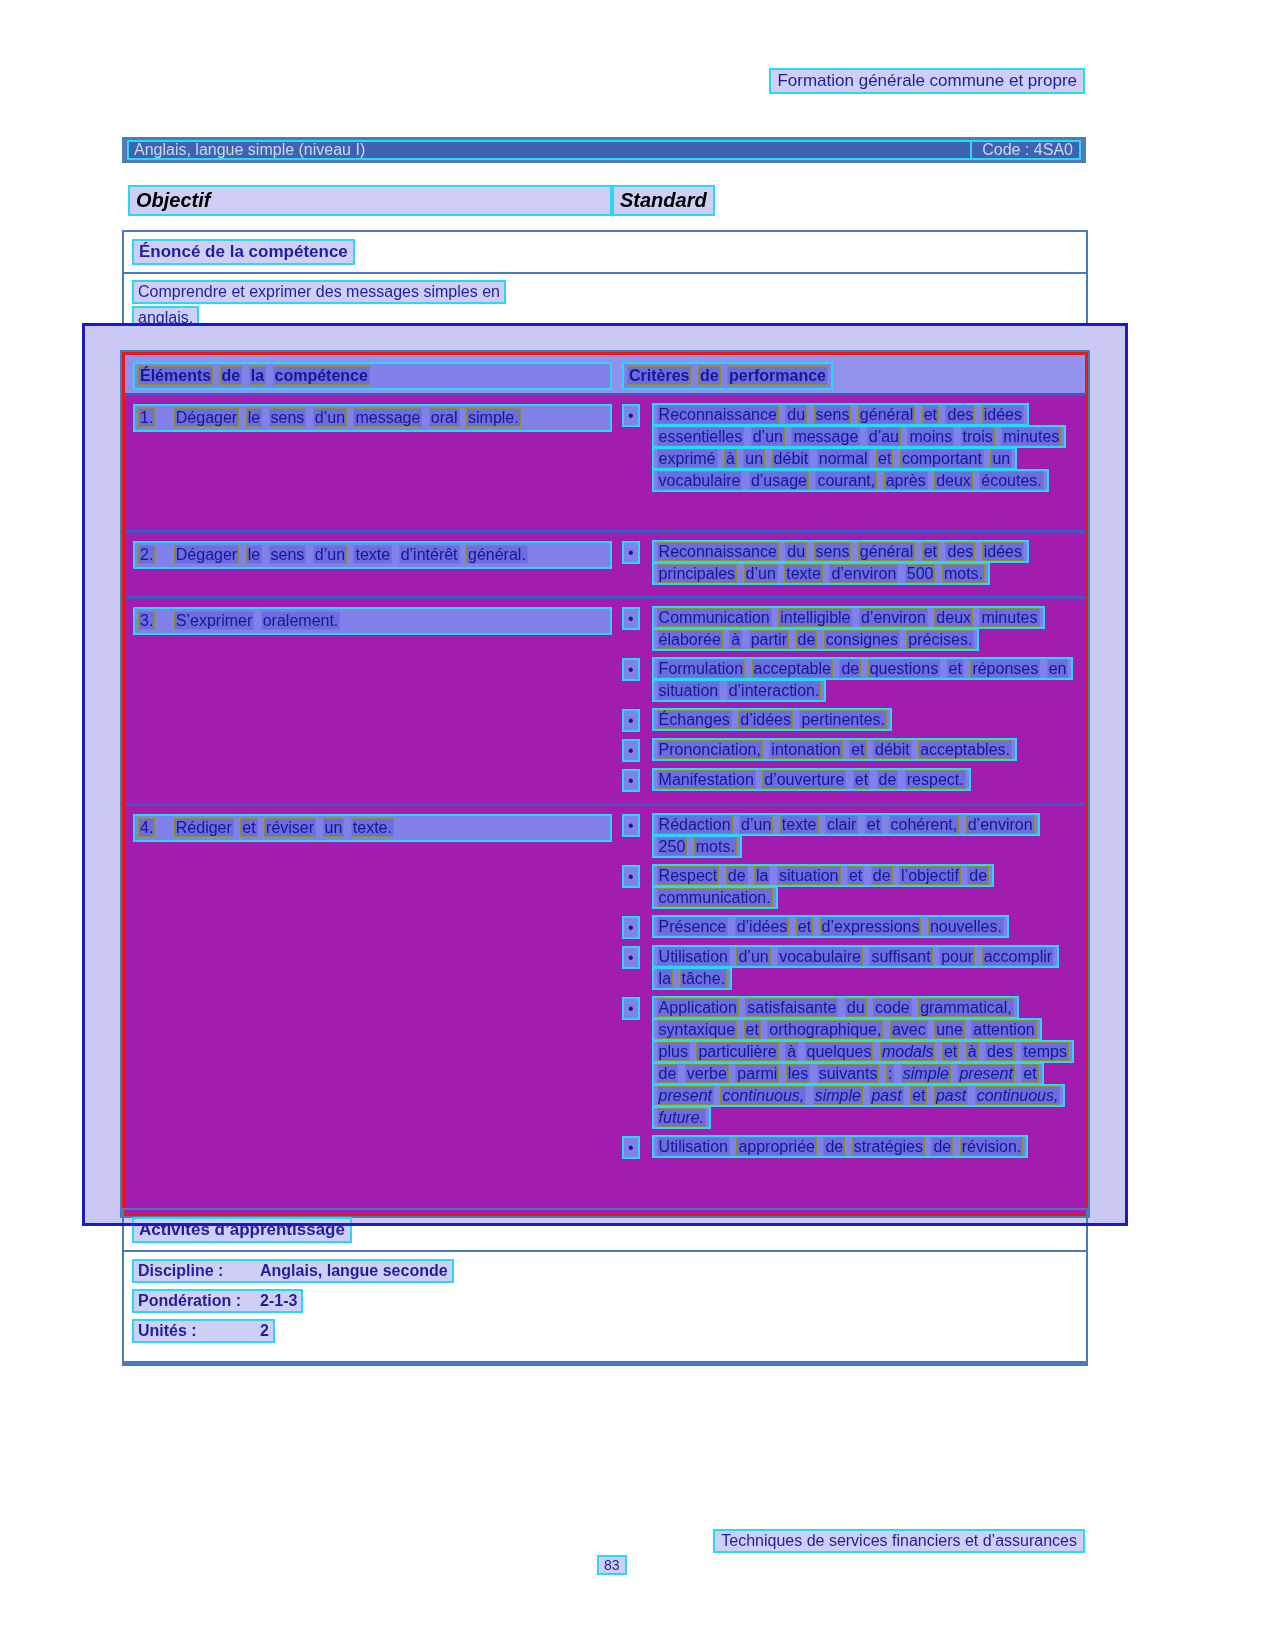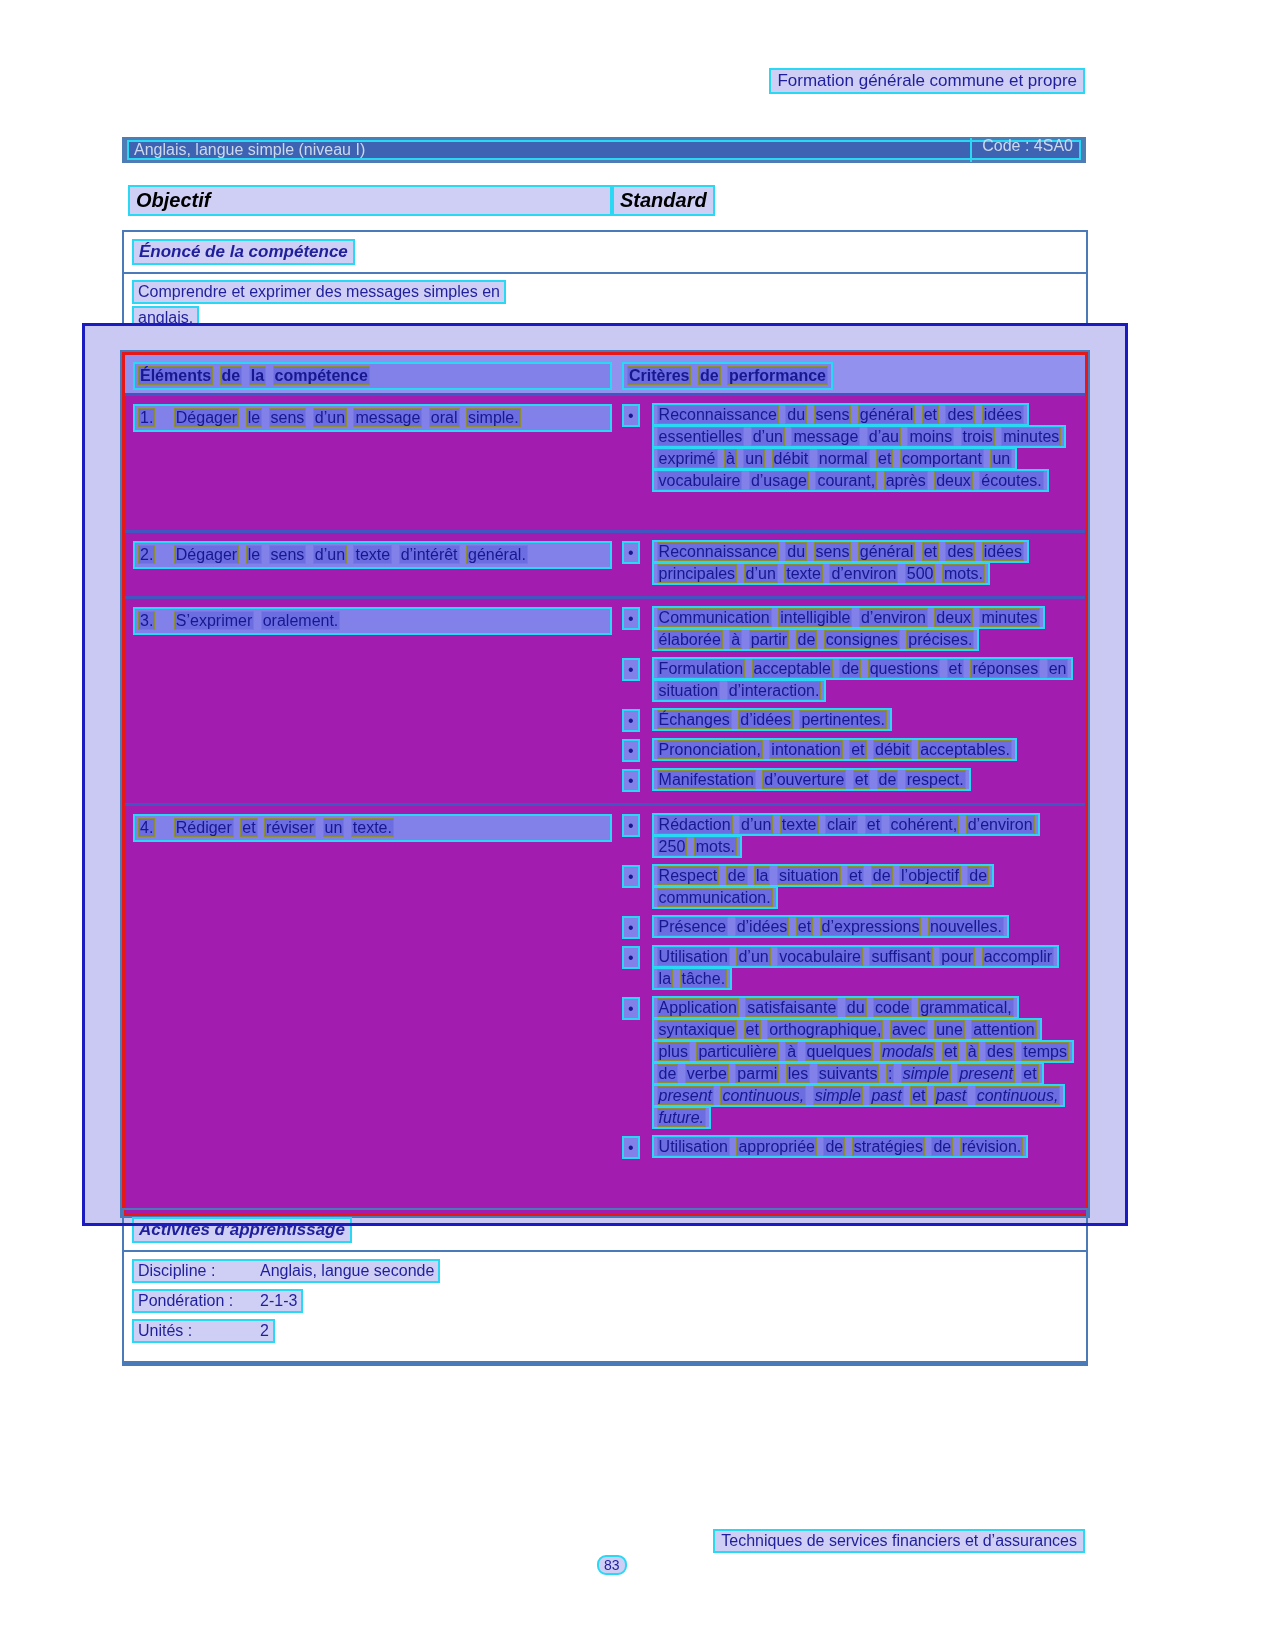--- a/index.html
+++ b/index.html
@@ -8,28 +8,28 @@
 
   
   .hl{background:#cfcff5;border:2px solid #29d8f2;color:#1f1f9c;}
 
   .note{position:absolute;top:68px;right:190px;font-size:17px;padding:1px 6px;}
 
   .bar{position:absolute;left:122px;top:137px;width:964px;height:26px;background:#4e7cb5;}
   .bar-in{position:absolute;left:5px;right:5px;top:3px;bottom:3px;background:#3e63b3;
           border:2px solid #29d8f2;display:flex;align-items:center;justify-content:space-between;
           color:#ccd8eb;font-size:16px;padding:0 0 0 5px;box-sizing:border-box;}
-  .bar-code{border-left:2px solid #29d8f2;padding:0 6px 8px 10px;height:100%;display:flex;align-items:center;}
+  .bar-code{border-left:2px solid #29d8f2;padding:0 6px 0 10px;height:100%;display:flex;align-items:center;}
 
   .obj-row{position:absolute;left:128px;top:185px;display:flex;}
   .obj-box{font-size:20px;font-weight:bold;font-style:italic;color:#000000;padding:2px 6px;box-sizing:border-box;}
   .obj-box.first{width:484px;}
 
   .enonce{position:absolute;left:122px;top:230px;width:966px;box-sizing:border-box;border:2px solid #4a7ab8;}
-  .sec-head{padding:7px 8px;border-bottom:2px solid #4a7ab8;font-style:italic;}
+  .sec-head{padding:7px 8px;border-bottom:2px solid #4a7ab8;}
   .sec-head .hl{display:inline-block;font-weight:bold;font-size:17px;padding:1px 5px;}
   .enonce-b{padding:6px 8px 10px;}
   .enonce-line{display:table;margin-bottom:2px;font-size:16px;padding:1px 4px;}
 
   
   .ov-fill{position:absolute;left:82px;top:323px;width:1046px;height:903px;background:#c9c9f4;}
   .ov-border{position:absolute;left:82px;top:323px;width:1046px;height:903px;border:3px solid #1b1bc2;
              box-sizing:border-box;z-index:30;pointer-events:none;background:transparent;}
 
   
@@ -51,25 +51,25 @@
   .word.it{font-style:italic;text-align:right;}
   .word.num{margin-right:13px;}
   .bullet-row{display:flex;align-items:flex-start;margin-bottom:7px;}
   .bmark{flex:none;display:inline-block;margin-right:12px;padding:1px 4px;line-height:17px;}
   .btext{flex:1;}
 
   
   .atable{position:absolute;left:122px;top:1208px;width:966px;box-sizing:border-box;
           border:2px solid #4a7ab8;border-bottom-width:5px;}
   .atable-b{padding:7px 8px 12px;}
-  .info-row{display:table;margin-bottom:6px;font-size:16px;padding:1px 4px;}
+  .info-row{display:table;margin-bottom:6px;font-size:16px;padding:1px 4px;font-weight:bold;}
   .info-label{display:inline-block;min-width:122px;}
 
   .footer-program{position:absolute;top:1529px;right:190px;font-size:16px;padding:1px 6px;}
-  .page-num{position:absolute;left:597px;top:1555px;font-size:14px;padding:0 5px;border-radius:9px;}
+  .page-num{position:absolute;left:597px;top:1555px;font-size:14px;padding:0 5px;}
 </style>
 </head>
 <body>
 
 <div class="page">
 
   <div class="note hl">Formation générale commune et propre</div>
 
   <div class="bar">
     <div class="bar-in">

